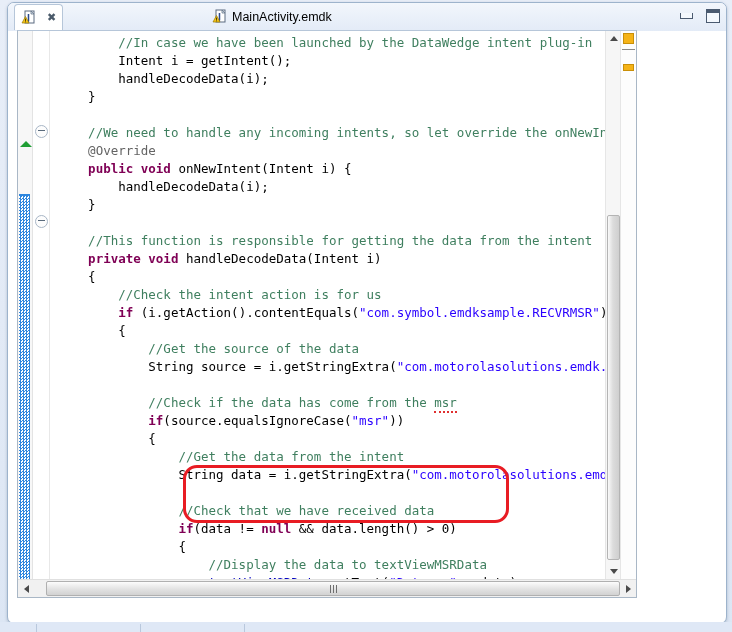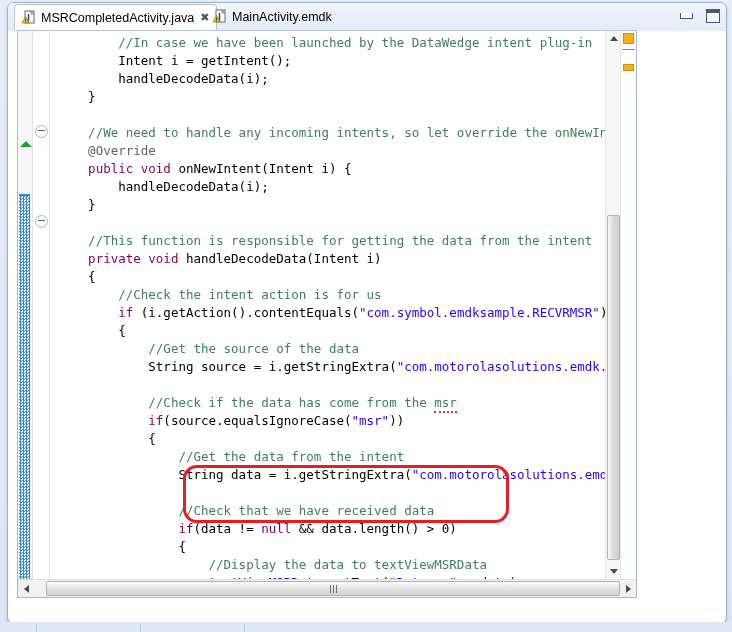--- a/index.html
+++ b/index.html
@@ -162,21 +162,21 @@
     position: absolute;
     left: 0; top: 3px;
     width: 1400px;
     font-family: "DejaVu Sans Mono", "Liberation Mono", monospace;
     font-size: 12.5px;
     line-height: 18px;
     white-space: pre;
   }
   .cline { height: 18px; padding-left: 8px; }
 
-  .kw  { color: #7f0055; font-weight: normal; }
+  .kw  { color: #7f0055; font-weight: bold; }
   .cm  { color: #3f7f5f; }
   .str { color: #2a00ff; }
   .fld { color: #0000c0; }
   .pl  { color: #000000; }
   .ann { color: #646464; }
   .sq {
     border-bottom: 2px dotted #e03030;
     padding-bottom: 1px;
   }
 
@@ -314,21 +314,20 @@
         <span class="tab-icon">
           <svg width="15" height="15" viewBox="0 0 15 15">
             <rect x="4" y="1" width="9" height="12" fill="#ffffff" stroke="#5a6a80" stroke-width="1"></rect>
             <path d="M10 1 L13 4 L10 4 Z" fill="#d8e2ee" stroke="#5a6a80" stroke-width="0.7"></path>
             <text x="6" y="11" font-family="DejaVu Sans, sans-serif" font-size="8" fill="#2b4a8b" font-weight="bold">J</text>
             <path d="M1 13 L4.5 6.5 L8 13 Z" fill="#f5c518" stroke="#9a7a05" stroke-width="0.7"></path>
             <rect x="4.1" y="8.6" width="0.9" height="2.3" fill="#3a2c00"></rect>
             <rect x="4.1" y="11.4" width="0.9" height="0.9" fill="#3a2c00"></rect>
           </svg>
         </span>
-        <span>MSRCompletedActivity.java</span>
         <span class="tab-close">✖</span>
       </div>
 
       <div class="tab inactive" style="left:198px;">
         <span class="tab-icon">
           <svg width="15" height="15" viewBox="0 0 15 15">
             <rect x="4" y="1" width="9" height="12" fill="#ffffff" stroke="#5a6a80" stroke-width="1"></rect>
             <path d="M10 1 L13 4 L10 4 Z" fill="#d8e2ee" stroke="#5a6a80" stroke-width="0.7"></path>
             <text x="6" y="11" font-family="DejaVu Sans, sans-serif" font-size="8" fill="#2b4a8b" font-weight="bold">J</text>
             <path d="M1 13 L4.5 6.5 L8 13 Z" fill="#f5c518" stroke="#9a7a05" stroke-width="0.7"></path>

